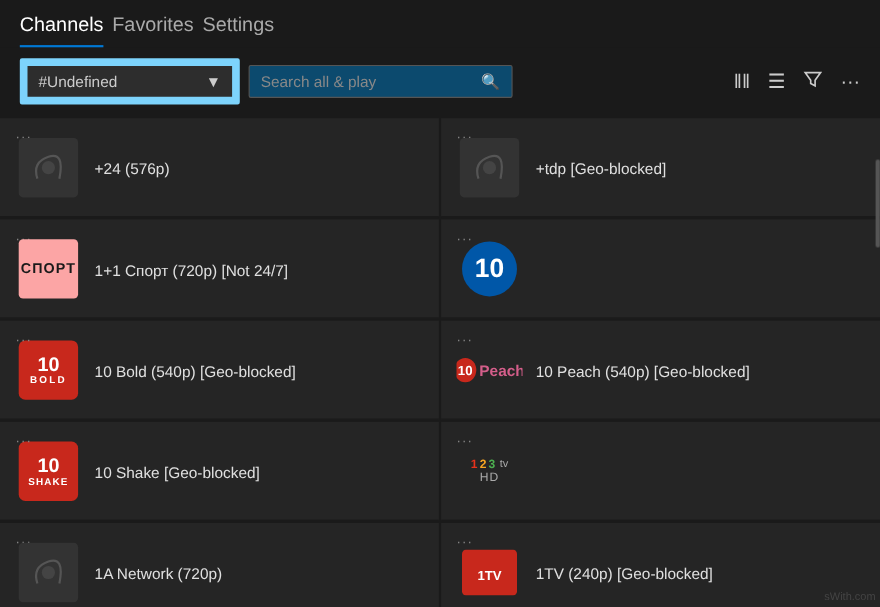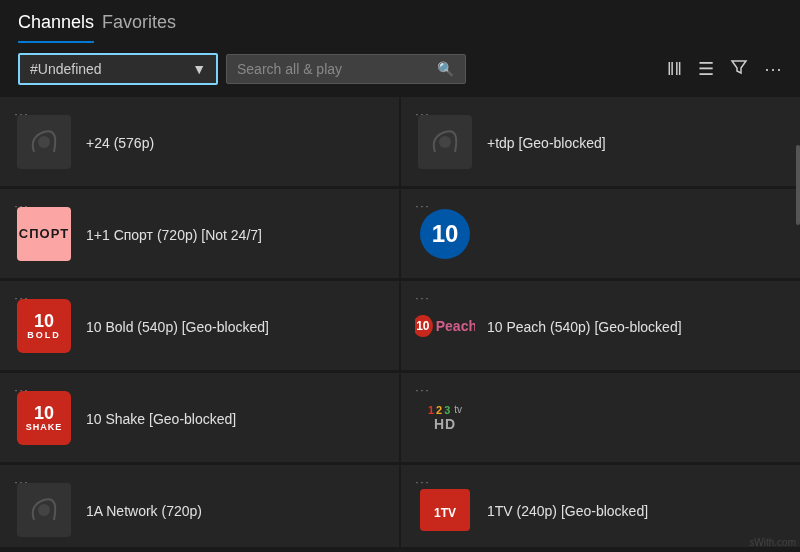--- a/index.html
+++ b/index.html
@@ -37,33 +37,33 @@
       display: flex;
       align-items: center;
       padding: 10px 18px;
       background: #1a1a1a;
       gap: 8px;
     }
     .dropdown-select {
       display: flex;
       align-items: center;
       background: #2d2d2d;
-      border: 2px solid #7dd3fc;
+      border: 7px solid #7dd3fc;
       padding: 6px 10px;
       border-radius: 2px;
       width: 200px;
       cursor: pointer;
       justify-content: space-between;
     }
     .dropdown-select span { font-size: 14px; color: #ccc; }
     .chevron { font-size: 10px; color: #aaa; margin-left: 6px; }
     .search-box {
       display: flex;
       align-items: flex-start;
-      background: #404040;
+      background: #0c4a6e;
       border: 1px solid #555;
       padding: 6px 10px;
       border-radius: 2px;
       width: 240px;
       gap: 6px;
     }
     .search-box input {
       background: transparent;
       border: none;
       outline: none;
@@ -179,20 +179,21 @@
       font-size: 10px;
       color: #444;
     }
   </style>
 </head>
 <body>
 
 <div class="top-nav">
   <div class="nav-tab active">Channels</div>
   <div class="nav-tab">Favorites</div>
+  <div class="nav-tab">Settings</div>
 </div>
 
 <div class="toolbar">
   <div class="dropdown-select">
     <span>#Undefined</span>
     <span class="chevron">▼</span>
   </div>
   <div class="search-box">
     <input type="text" placeholder="Search all &amp; play" style="">
     <span class="search-icon-btn">🔍</span>
@@ -315,21 +316,21 @@
   <div class="channel-cell">
     <span class="more-btn">···</span>
     <div class="cell-logo">
       <div style="display:flex;align-items:center;justify-content:center;width:64px;height:54px;flex-direction:column;">
         <div style="display:flex;align-items:center;gap:2px;">
           <span style="color:#e8321c;font-weight:900;font-size:11px;">1</span>
           <span style="color:#f5a623;font-weight:900;font-size:11px;">2</span>
           <span style="color:#4caf50;font-weight:900;font-size:11px;">3</span>
           <span style="color:#aaa;font-size:10px;margin-left:2px;">tv</span>
         </div>
-        <div style="color:#aaa;font-size:14px;letter-spacing:1px;font-weight:bold;">HD</div>
+        <div style="color:#aaa;font-size:11px;letter-spacing:1px;">HD</div>
       </div>
     </div>
   </div>
 
   <div class="channel-cell">
     <span class="more-btn">···</span>
     <div class="cell-logo">
       <div class="logo-generic">
         <svg width="40" height="40" viewBox="0 0 40 40">
           <path d="M10 30 Q5 15 20 10 Q35 5 30 30" stroke="#555" stroke-width="2" fill="none"></path>

